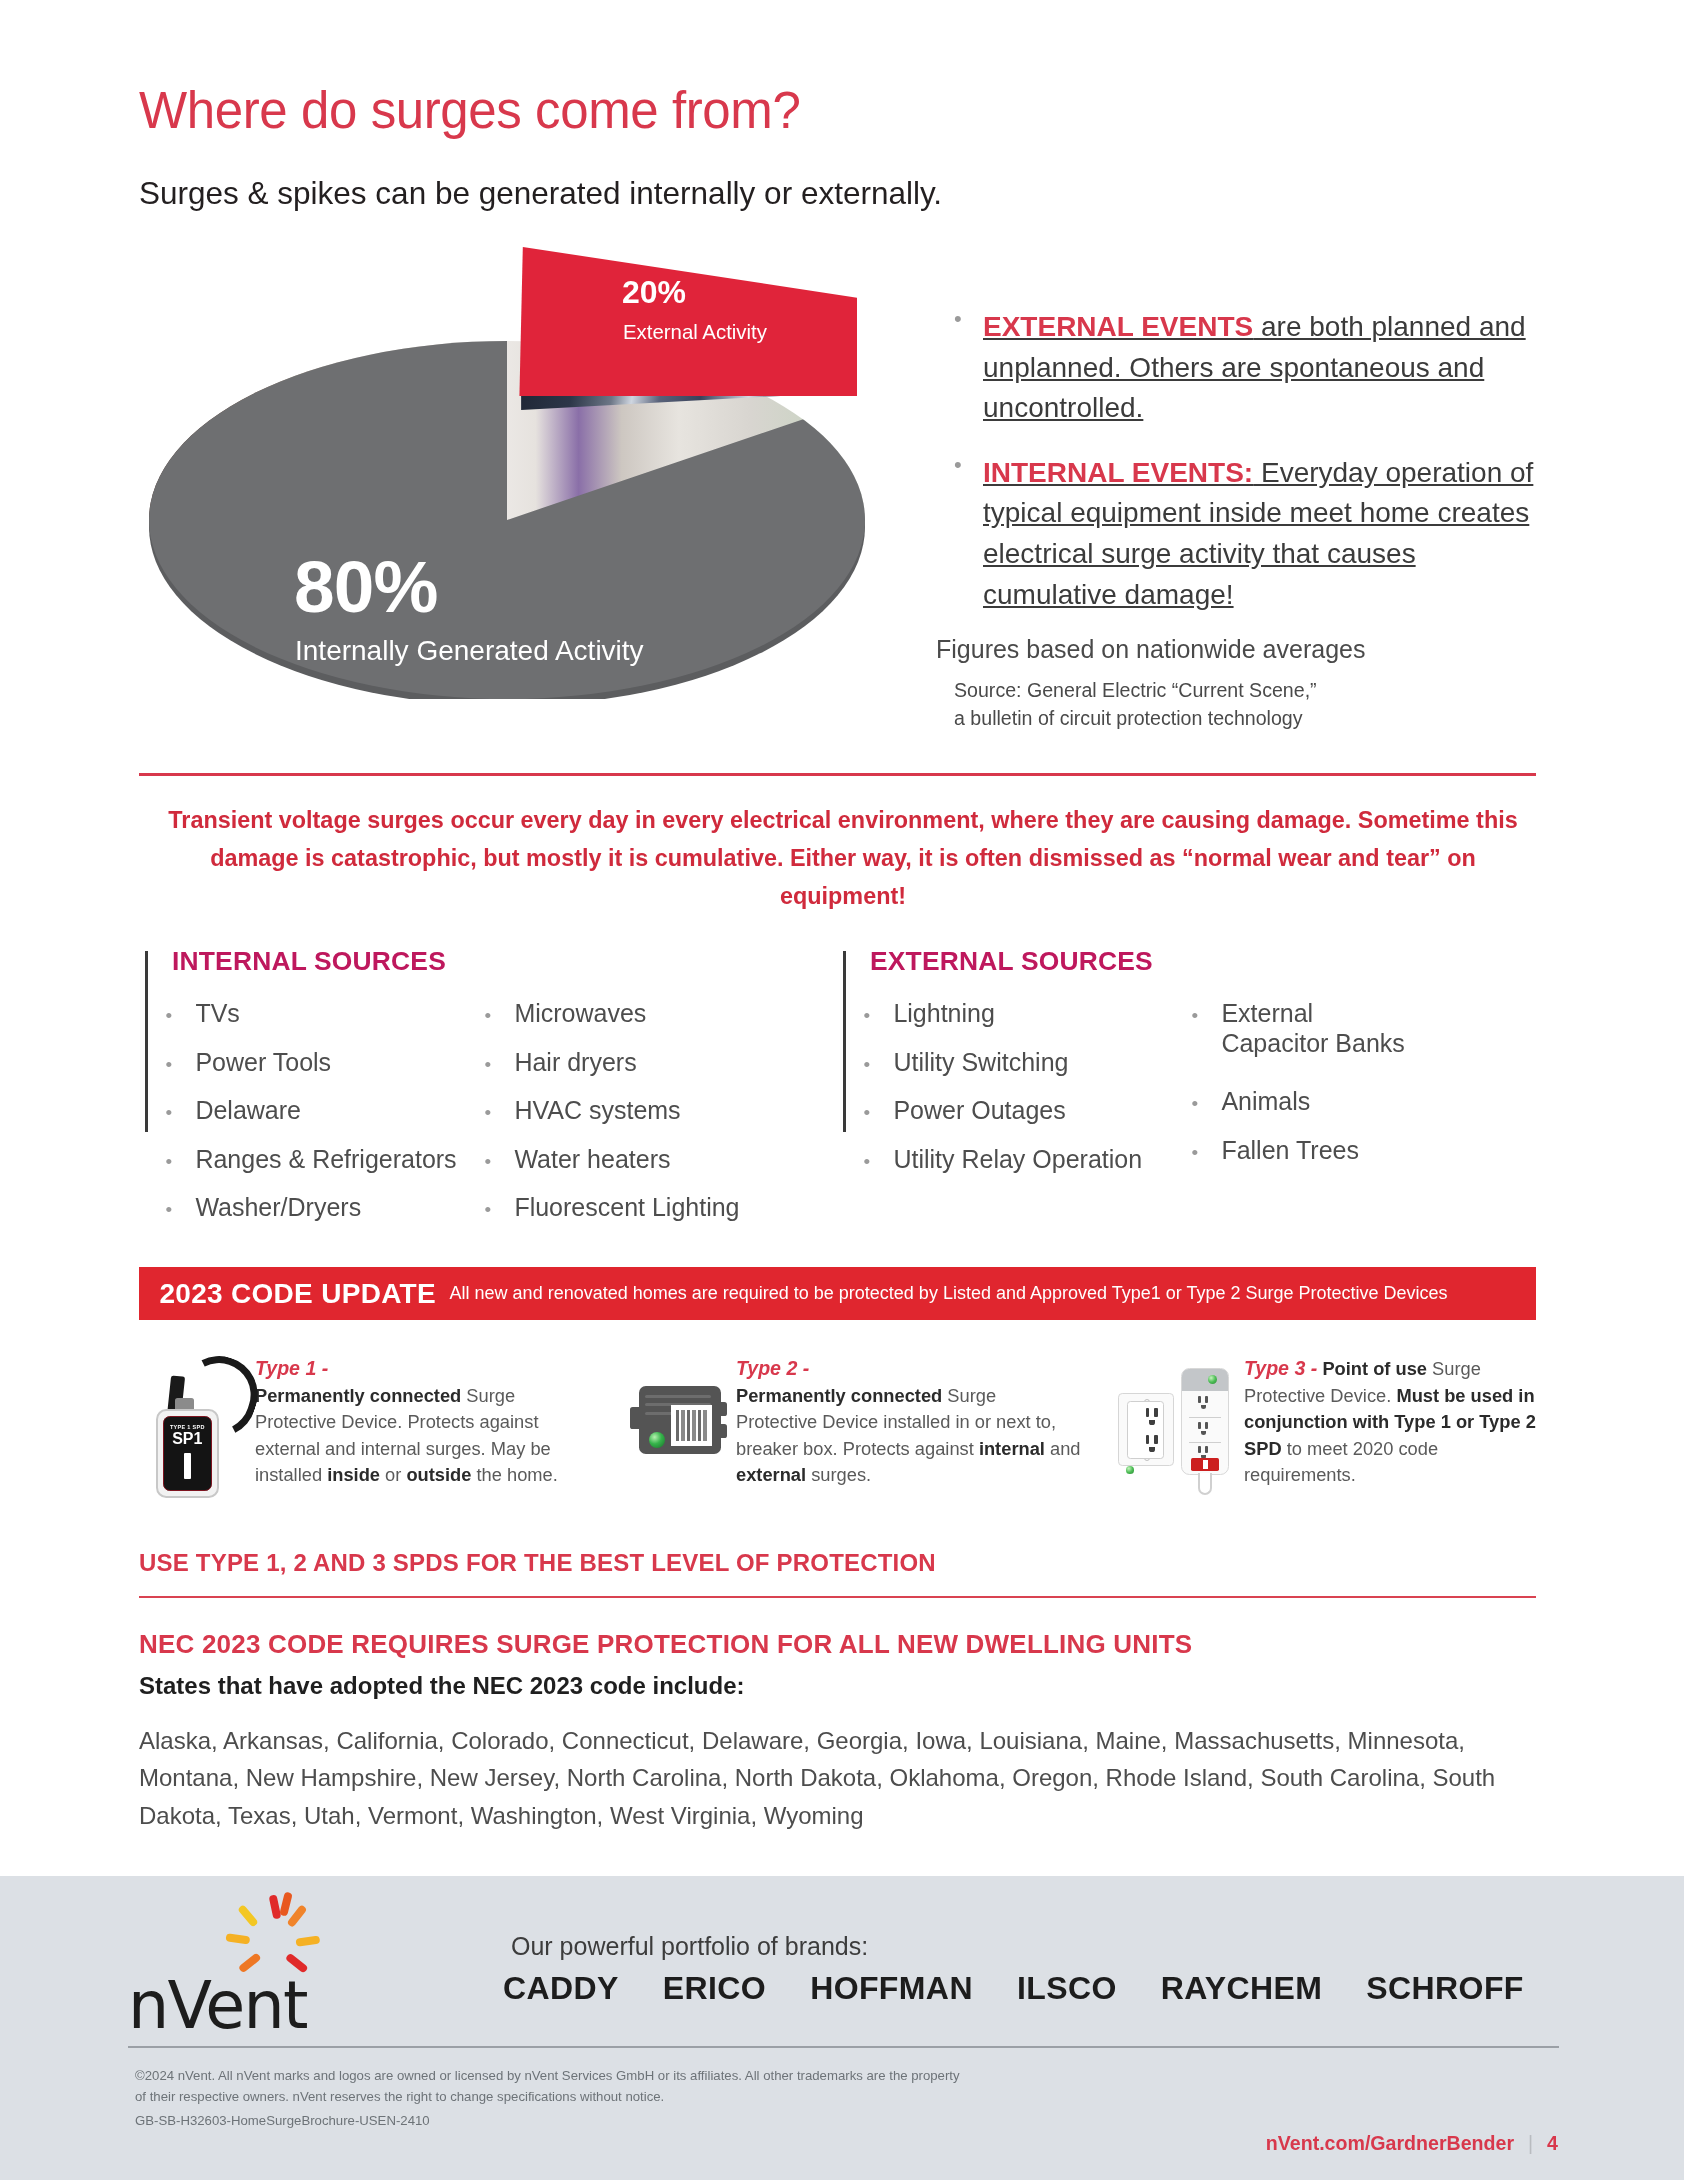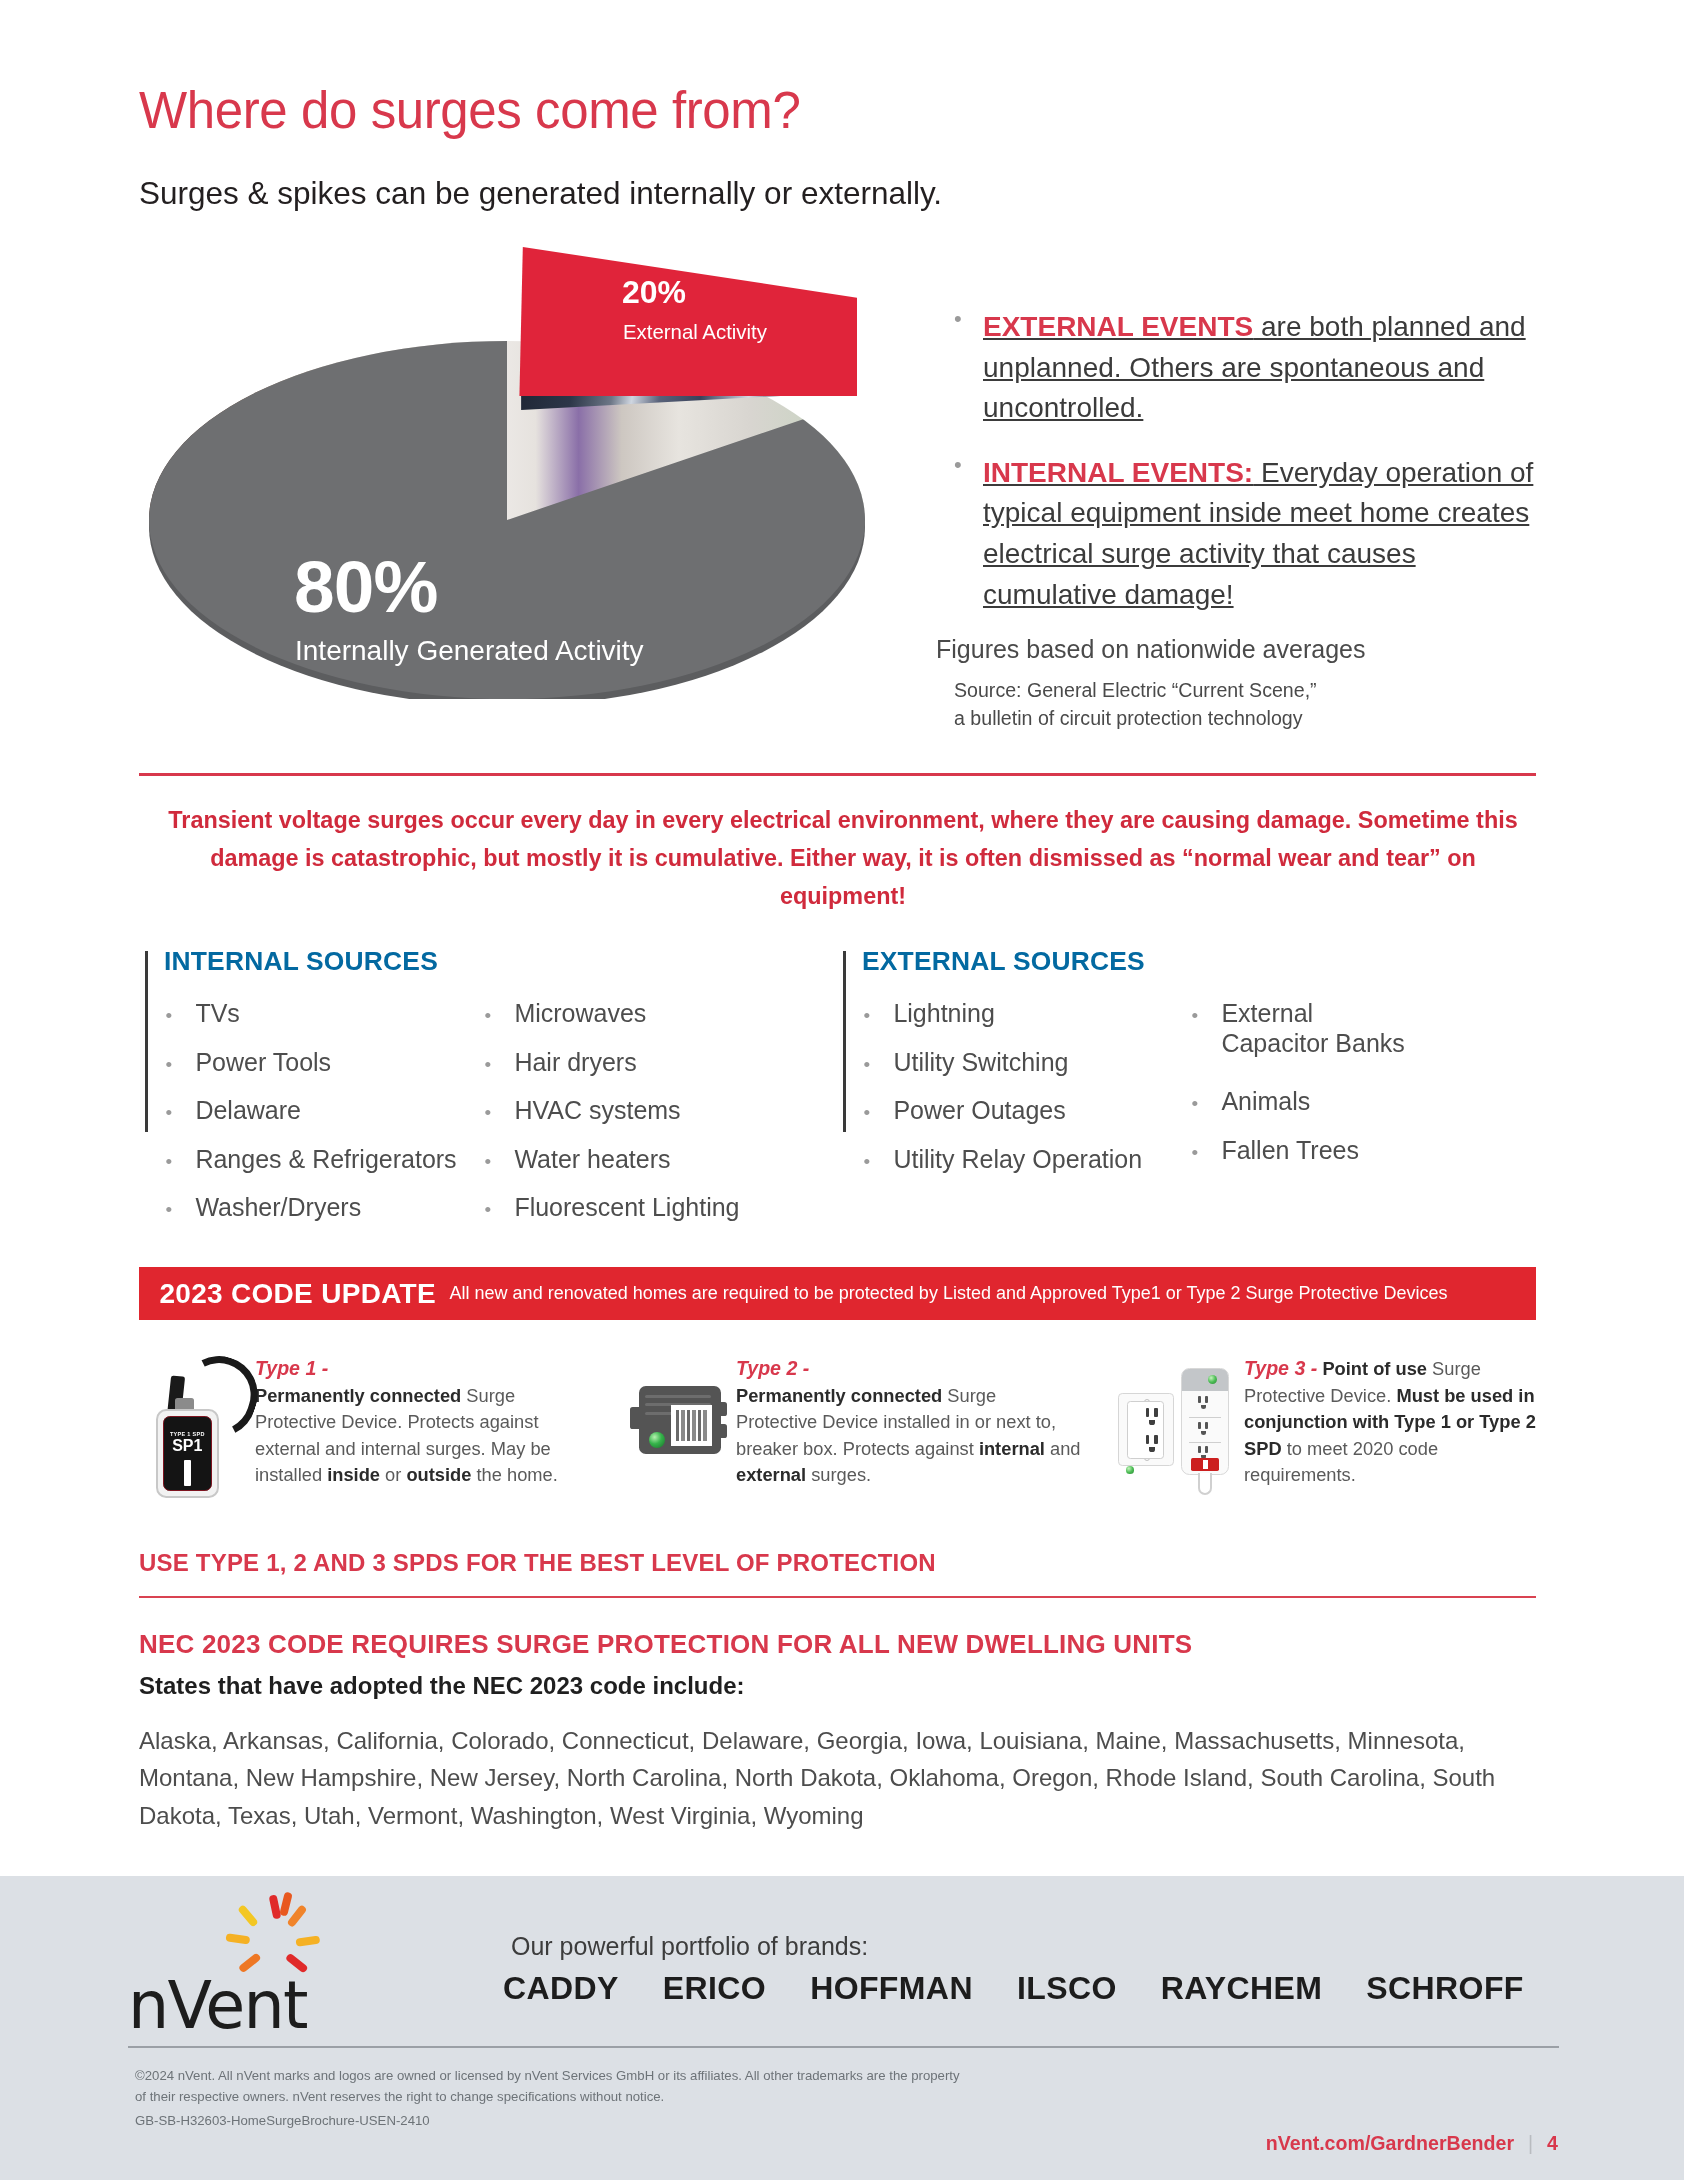--- a/index.html
+++ b/index.html
@@ -113,21 +113,21 @@
     text-align:center; color:#D02A3C; font-weight:700;
     font-size:23.4px; line-height:1.62;
   }
 
   
   .srcblock { position:absolute; top:946px; }
   .srcblock .bar {
     position:absolute; left:0; top:5.1px; width:2.6px; height:181px; background:#3a3a3a;
   }
   .src-title {
-    position:absolute; left:19px; top:0; font-size:26.4px; font-weight:700; color:#0369a1;
+    position:absolute; left:27px; top:0; font-size:26.4px; font-weight:700; color:#be185d;
     letter-spacing:0.2px;
   }
   .src-cols { position:absolute; left:20.4px; top:53px; display:flex; }
   .src-col { display:flex; flex-direction:column; }
   .src-li { display:flex; align-items:baseline; margin-bottom:19px; }
   .src-li .d { color:#9a9a9a; font-size:19px; width:30px; flex:none; }
   .src-li .t { font-size:25px; color:#4d4d4d; line-height:1.18; }
 
   
   .banner {
@@ -158,21 +158,21 @@
   .sp1-neck{ position:absolute; left:25.6px; top:44px; width:19px; height:17px; background:#8b8b8b; border-radius:2.6px;}
   .sp1-body {
     position:absolute; left:6.8px; top:55px; width:63px; height:89px;
     background:#f2f2f2; border:2.6px solid #c8c8c8; border-radius:10.2px;
   }
   .sp1-inner {
     position:absolute; left:5.1px; top:5.1px; right:5.1px; bottom:5.1px;
     background:#141414; border-radius:6.8px;
     border:1.7px solid #7e1420;
     display:flex; flex-direction:column; align-items:center; justify-content:flex-start;
-    padding-top:14px;
+    padding-top:7px;
   }
   .sp1-t1 { color:#fff; font-size:5.5px; font-weight:700; letter-spacing:0.3px; }
   .sp1-t2 { color:#fff; font-size:16px; font-weight:700; line-height:1; margin-top:0.9px; }
   .sp1-bar { width:6.8px; height:25.6px; background:#fff; margin-top:6px; border-radius:0.9px; }
 
   
   .t2-body{
     position:absolute; left:8.5px; top:32px; width:82px; height:68px;
     background:#545454; border-radius:6.8px;
   }

